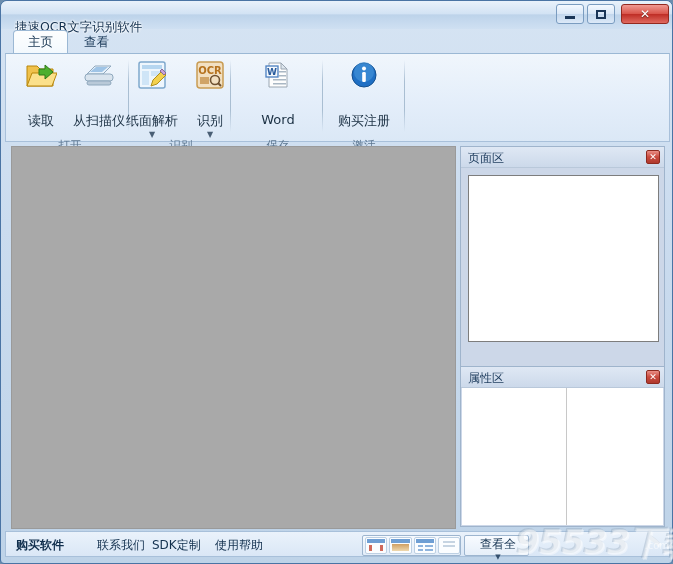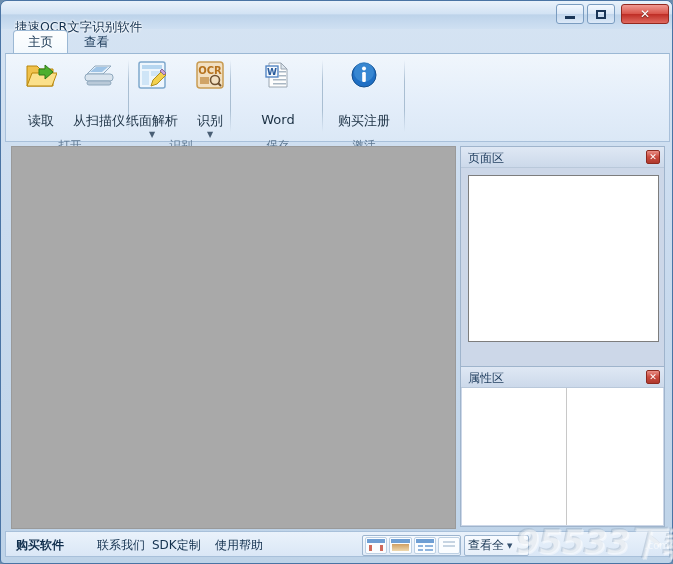--- a/index.html
+++ b/index.html
@@ -168,21 +168,21 @@
   .vbtn .bar{position:absolute;left:1px;right:1px;top:1px;height:4px;background:#6f9fd4;}
   .vb1 .dot{position:absolute;width:3px;height:3px;background:#d06a5c;}
   .vb2 .pic{position:absolute;left:2px;right:2px;top:6px;bottom:2px;
             background:linear-gradient(to bottom,#cfa064,#efd8ae);}
   .vb3 .ln{position:absolute;left:3px;height:2px;background:#8fb4dd;}
   .vb4 .ln{position:absolute;left:4px;right:4px;height:2px;background:#c6d4e2;}
   #viewsel{
     position:absolute;left:458px;top:3px;width:63px;height:19px;
     border:1px solid #9db5cf;border-radius:2px;
     background:linear-gradient(to bottom,#f8fbff,#e6eff9);
-    display:flex;align-items:center;
+    display:flex;align-items:center;flex-direction:column;
   }
   #viewsel .sel-txt{font-size:12px;color:#12304e;margin-left:3px;white-space:nowrap;}
   #viewsel .sel-car{font-size:7px;color:#34506e;margin-left:3px;}
   
   #watermark{
     position:absolute;left:516px;top:522px;width:157px;height:42px;
     pointer-events:none;
     font-size:34px;font-weight:bold;font-style:italic;
     color:rgba(255,255,255,0.30);
     letter-spacing:-1px;

